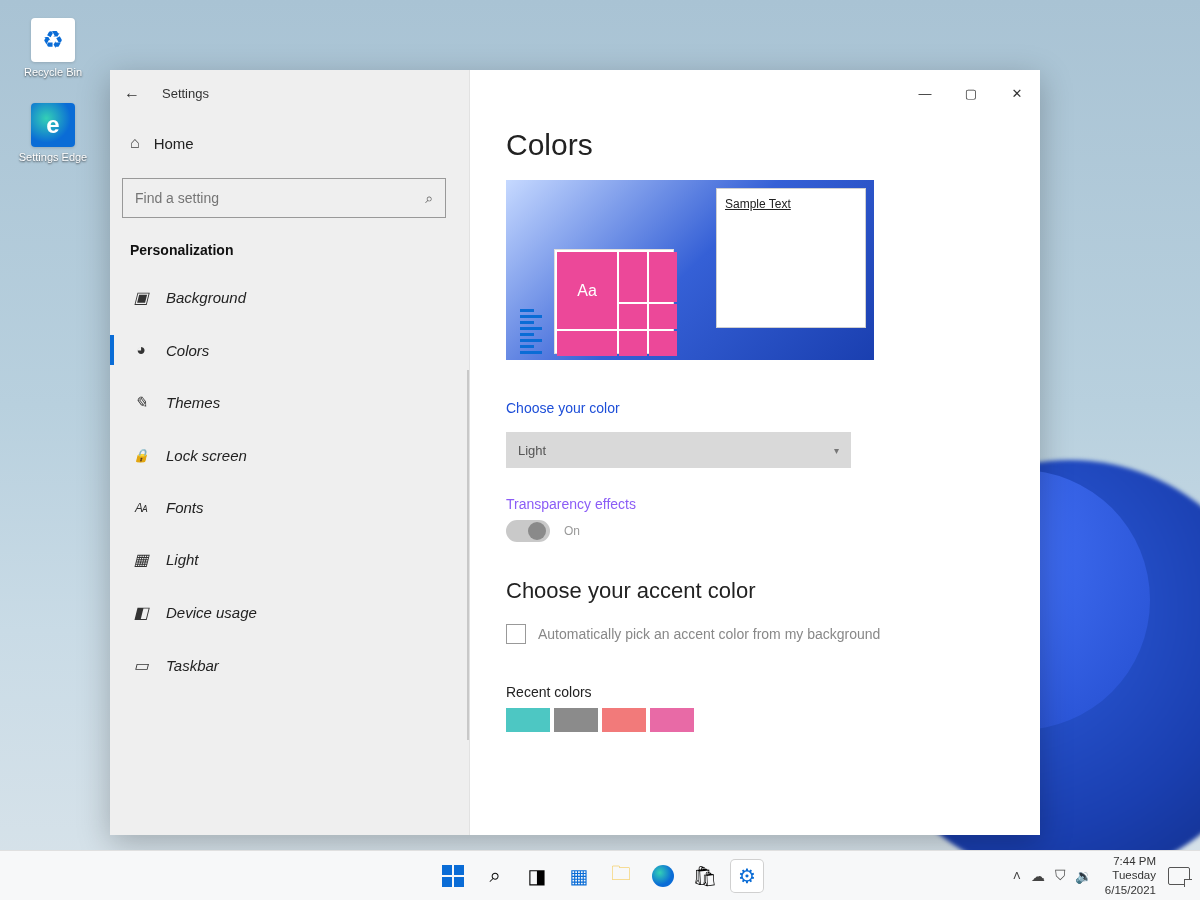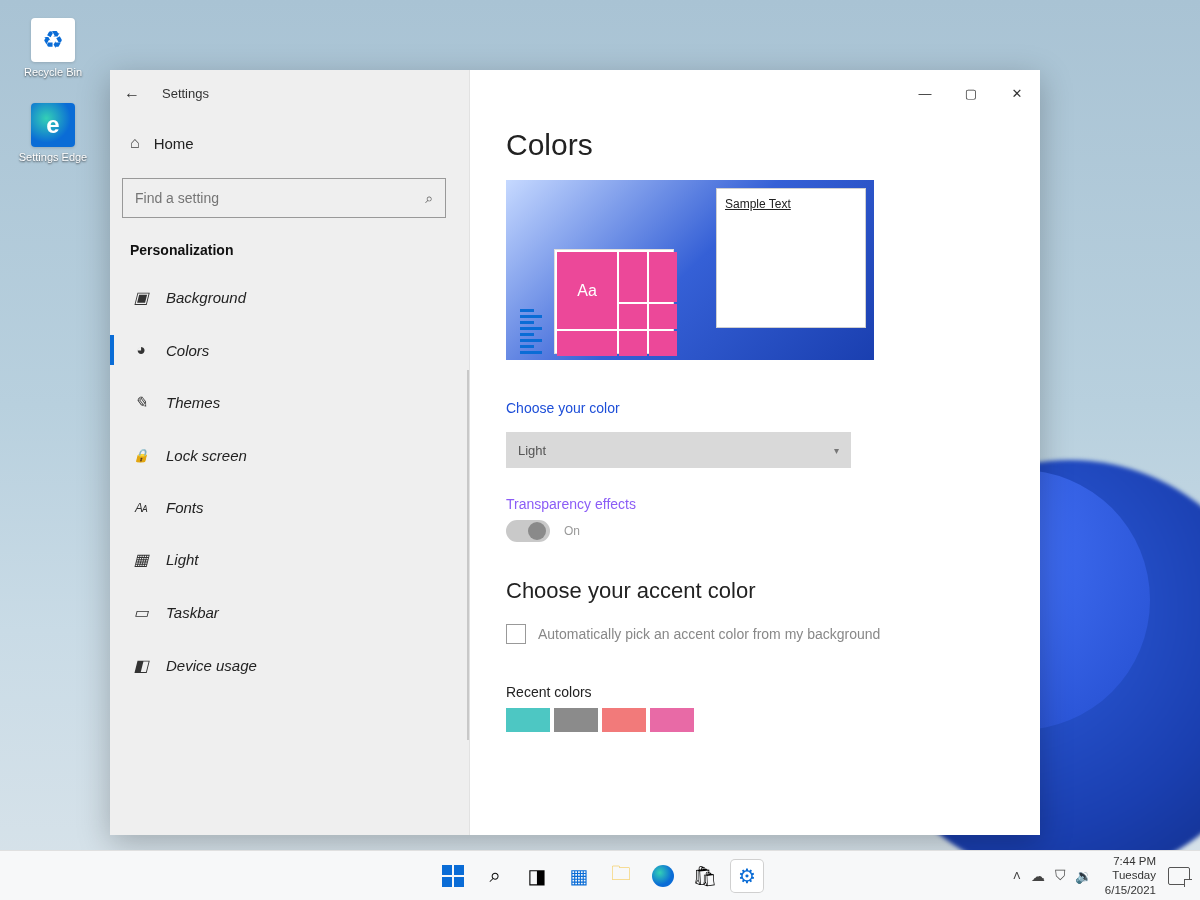--- a/index.html
+++ b/index.html
@@ -153,26 +153,26 @@
       </div>
       <div class="side-item">
         <span class="ic g-font"></span>
         <span>Fonts</span>
       </div>
       <div class="side-item">
         <span class="ic g-grid"></span>
         <span>Light</span>
       </div>
       <div class="side-item">
+        <span class="ic g-dev"></span>
+        <span>Device usage</span>
+      </div>
+      <div class="side-item">
         <span class="ic g-bar"></span>
         <span>Taskbar</span>
-      </div>
-      <div class="side-item">
-        <span class="ic g-dev"></span>
-        <span>Device usage</span>
       </div>
     </div>
     <div class="side-scroll-rail"></div>
   </div>
 
   <div class="content">
     <div class="win-ctrls">
       <div class="btn">—</div>
       <div class="btn">▢</div>
       <div class="btn">✕</div>

